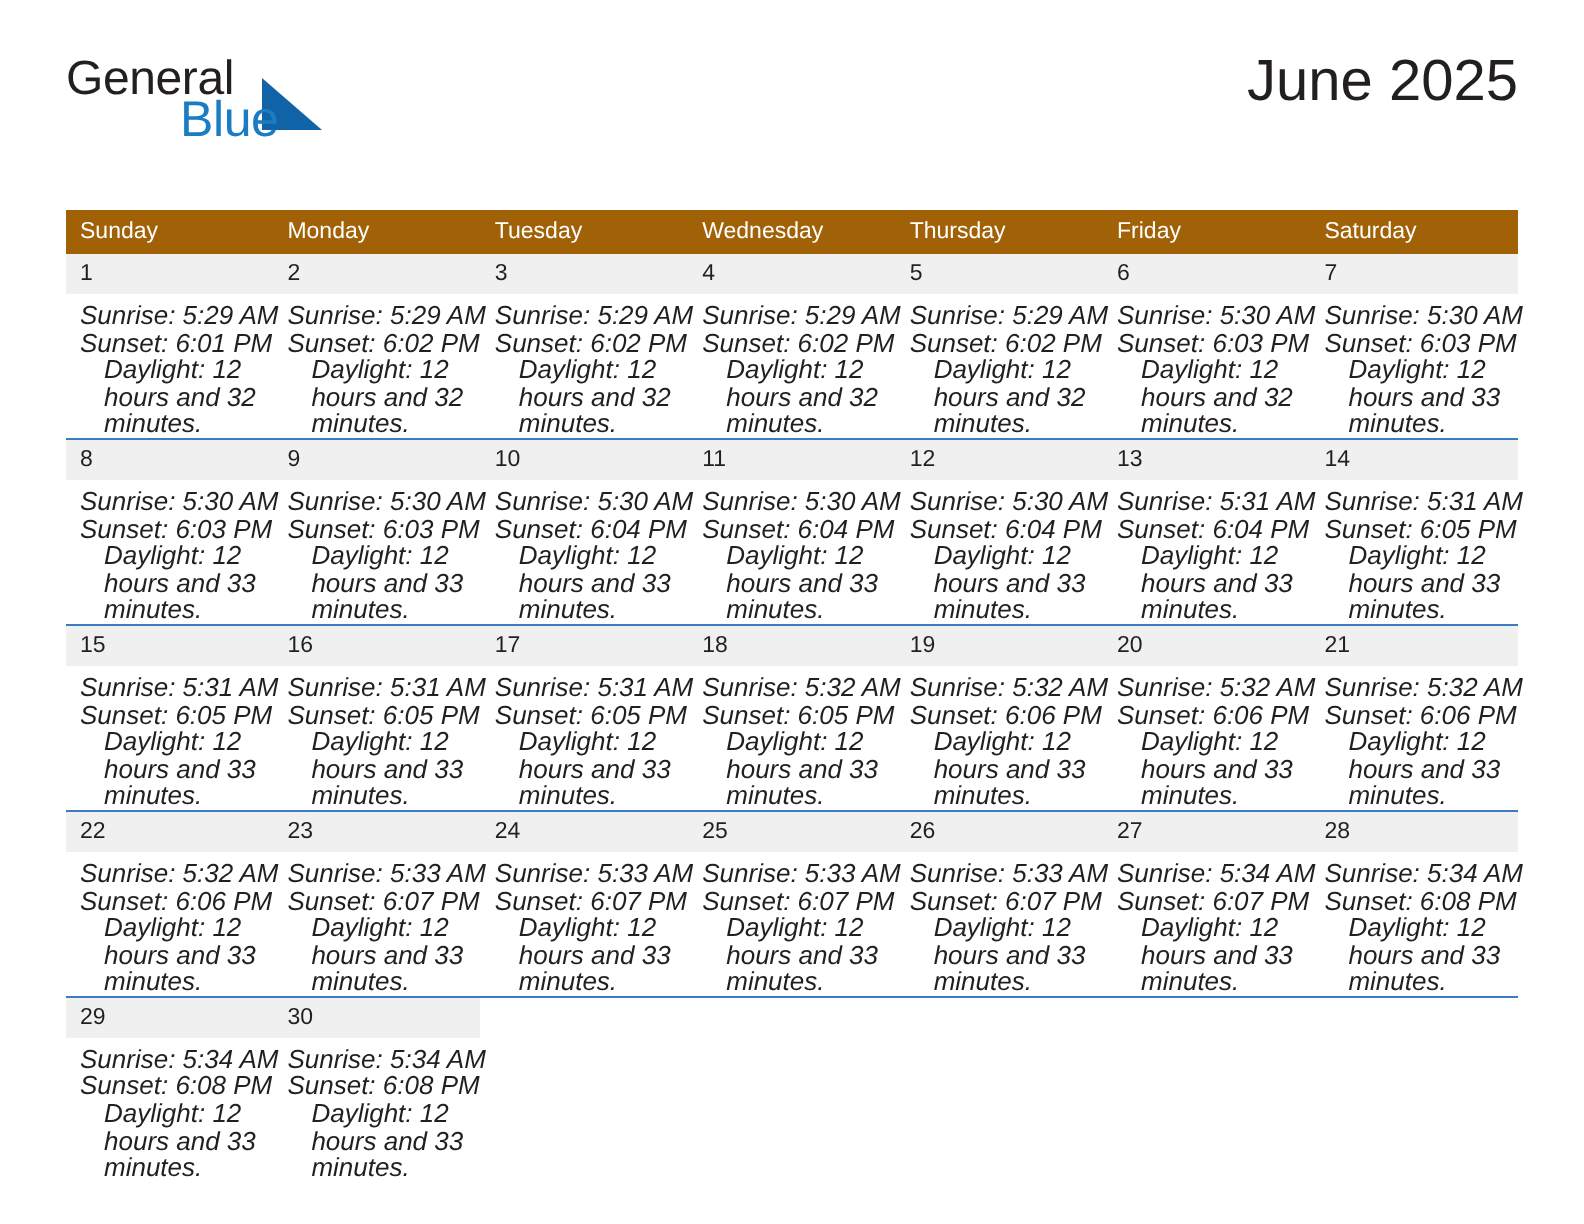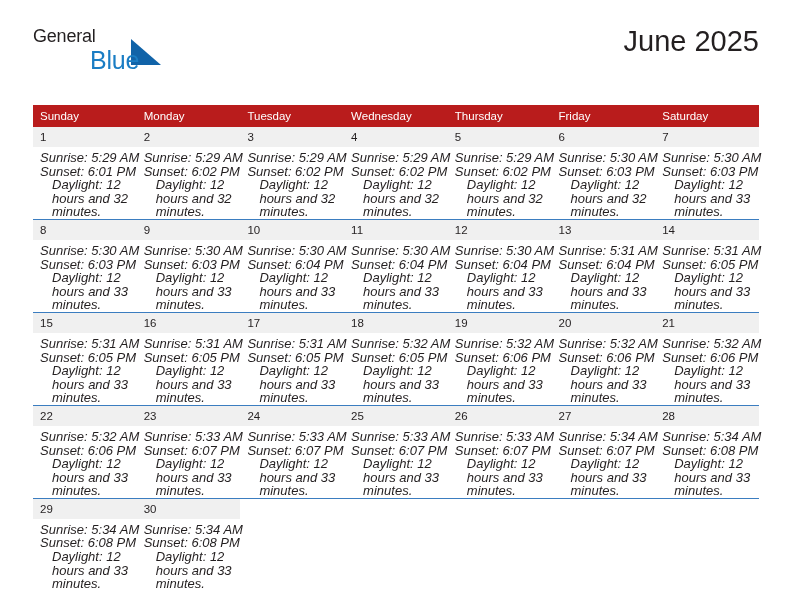--- a/index.html
+++ b/index.html
@@ -35,21 +35,21 @@
     position: absolute;
     left: 0;
     top: 0;
     width: 200px;
     height: 60px;
   }
   .logo-general {
     position: absolute;
     left: 0;
     top: 0;
-    font-size: 18px;
+    font-size: 24px;
     letter-spacing: -0.2px;
     color: #231f20;
     font-family: "Liberation Sans", sans-serif;
   }
   .logo-blue {
     position: absolute;
     left: 57px;
     top: 20px;
     font-size: 25px;
     letter-spacing: -0.2px;
@@ -88,21 +88,21 @@
   .calendar {
     position: absolute;
     left: 33px;
     top: 105px;
     width: 726px;
     border-collapse: collapse;
     table-layout: fixed;
   }
 
   .calendar th {
-    background: #b91c1c;
+    background: #a16207;
     color: #ffffff;
     font-size: 11.5px;
     font-weight: normal;
     text-align: left;
     padding: 5px 0 5px 7px;
     height: 11px;
     border: none;
   }
 
   .calendar td {

